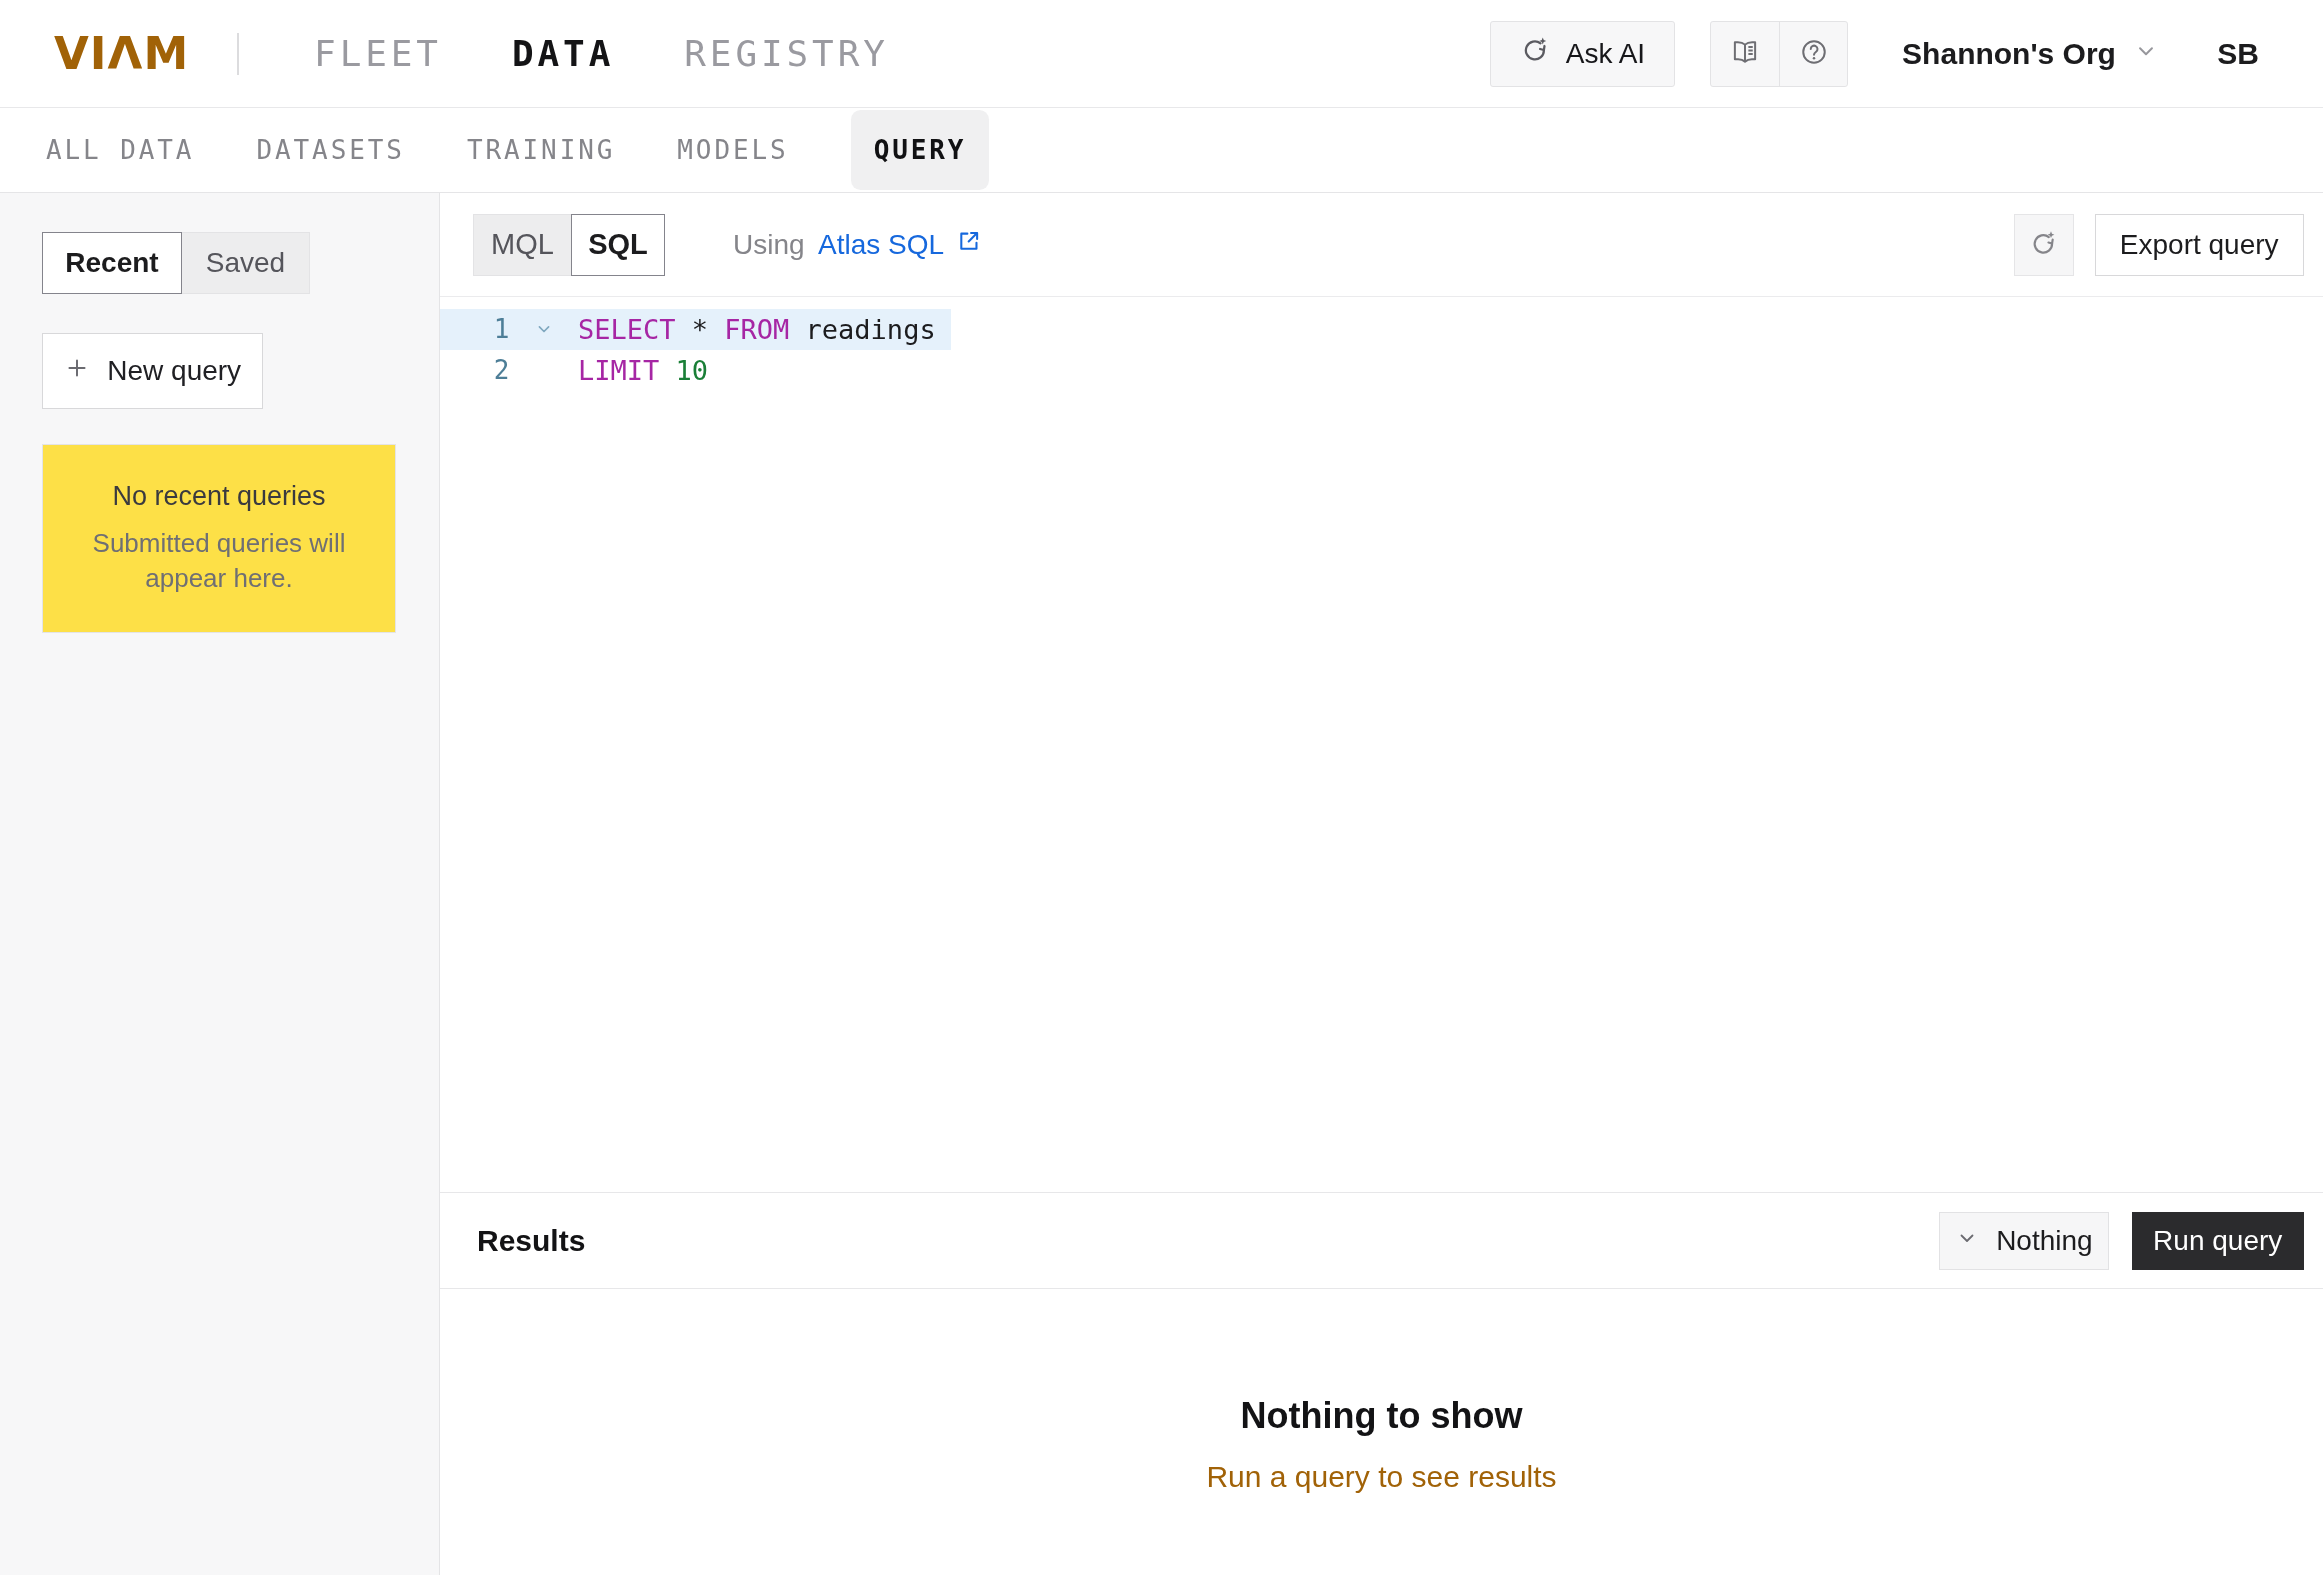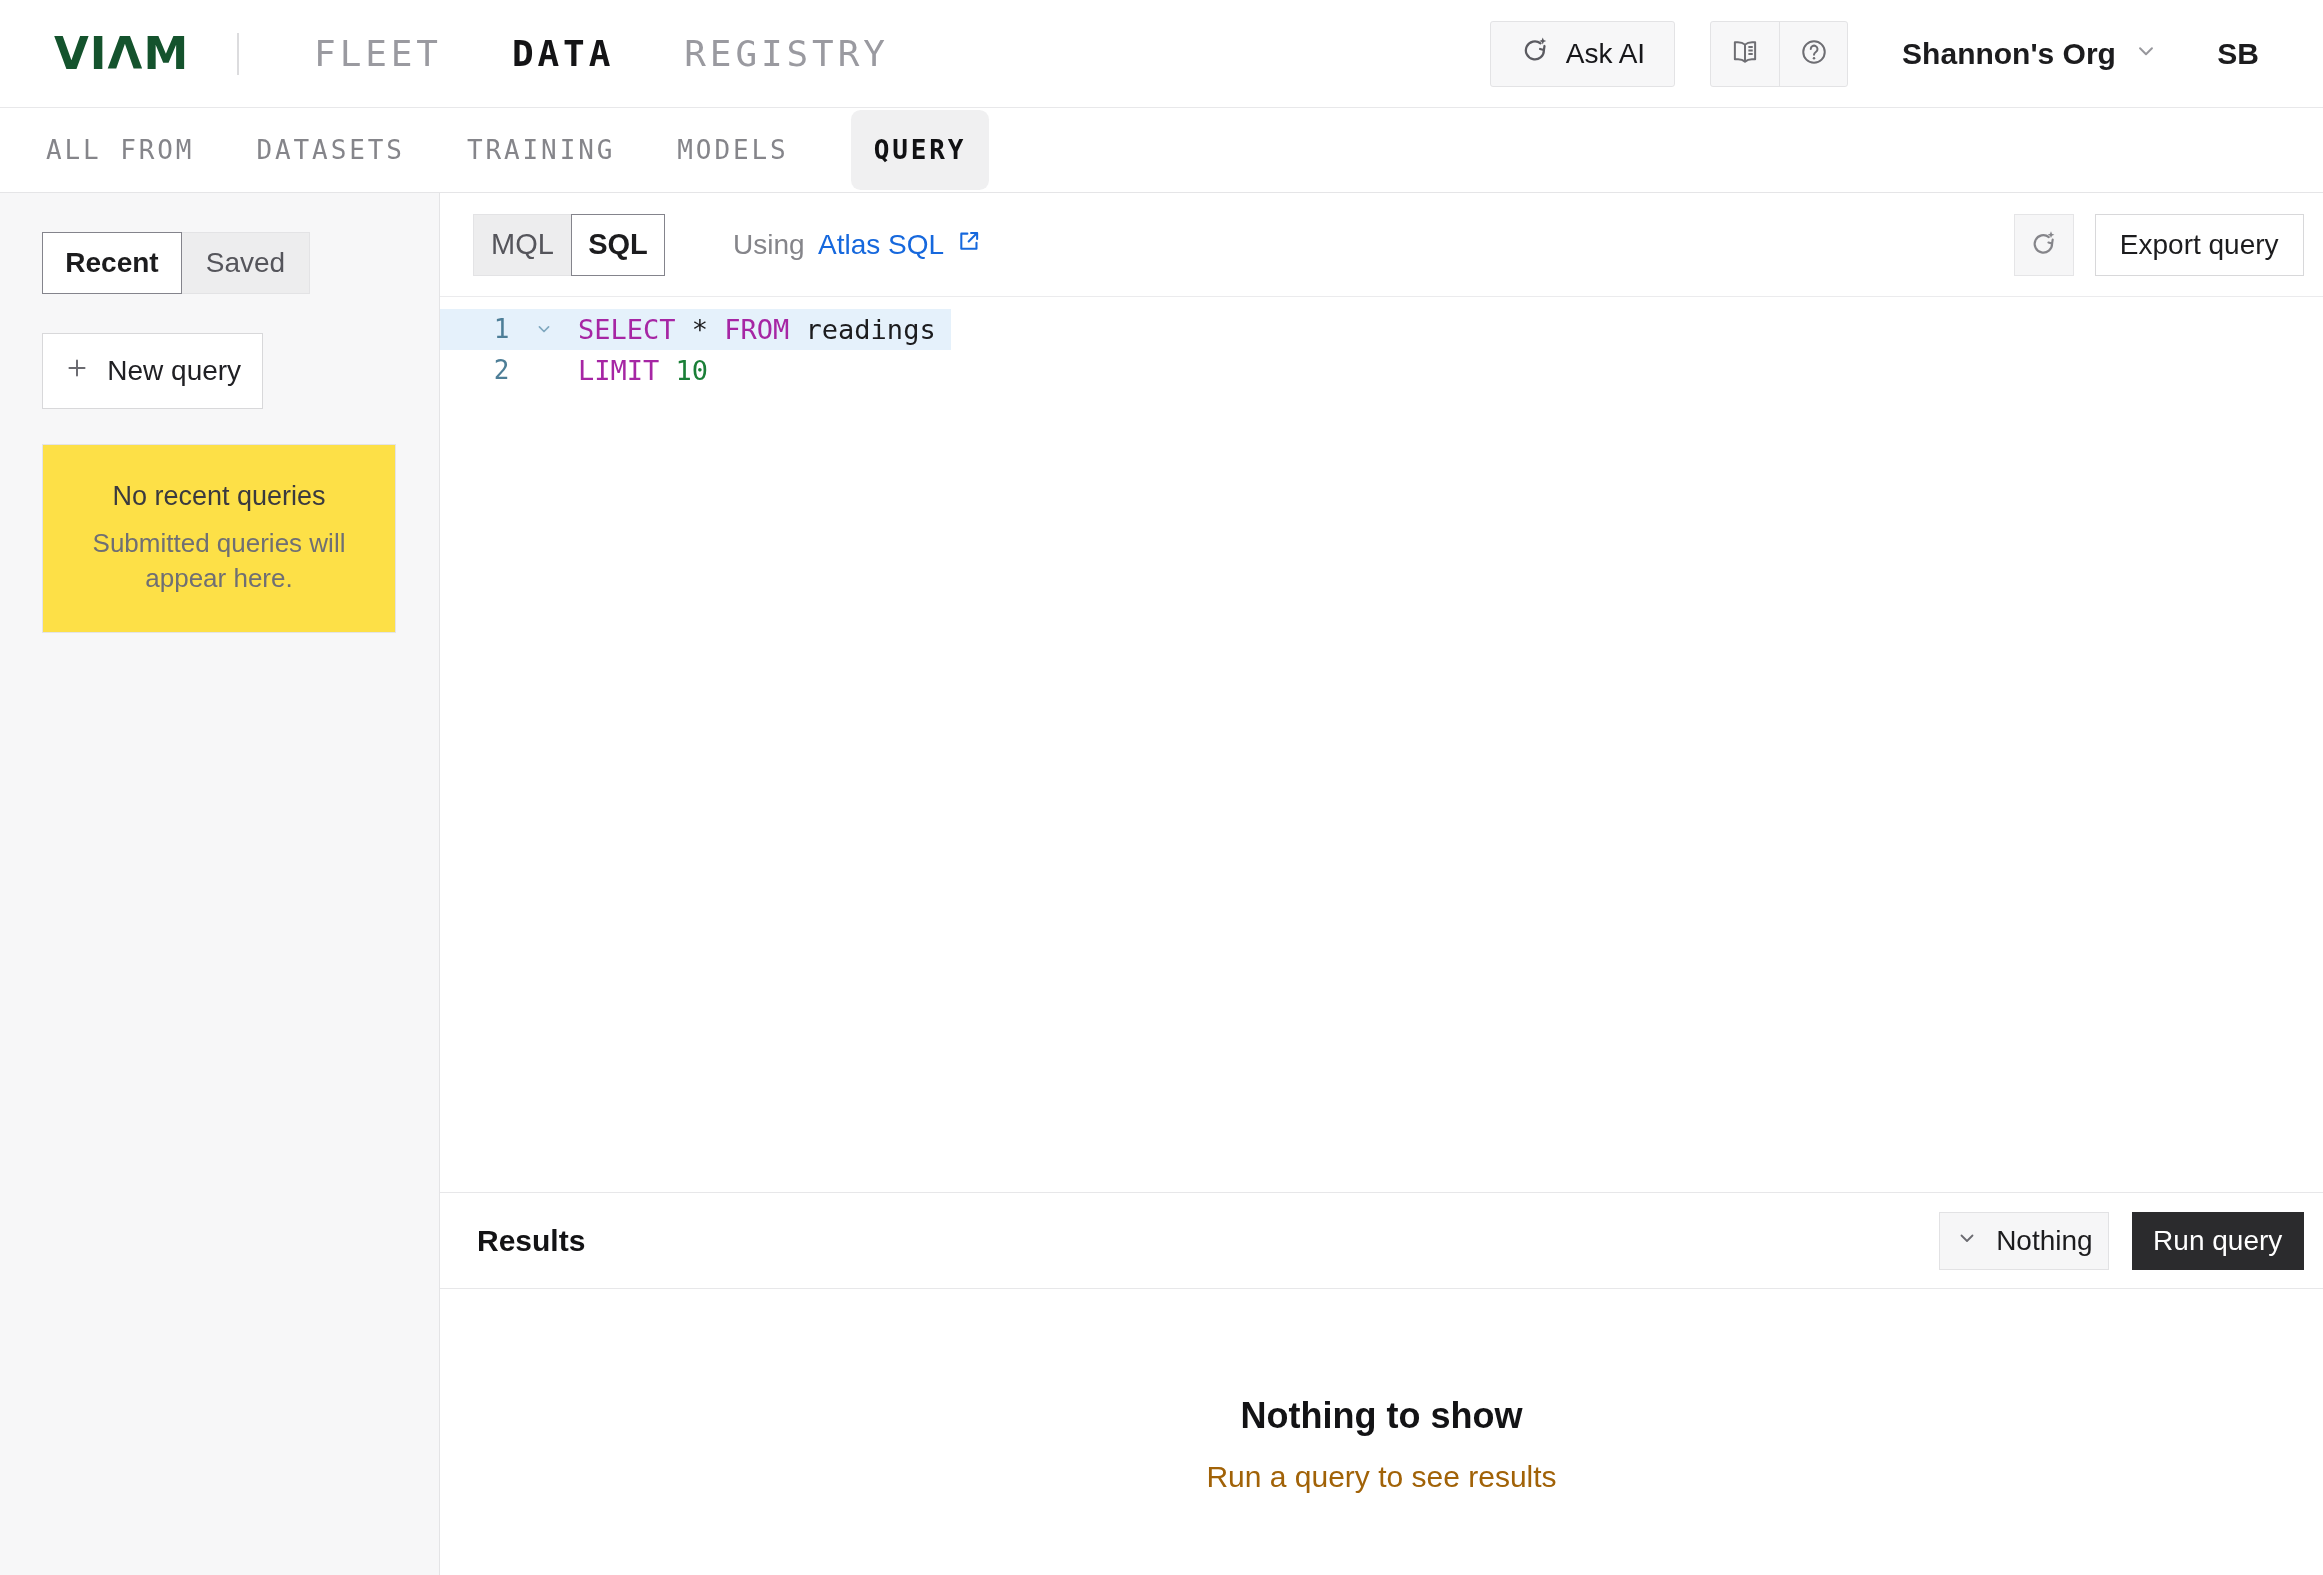--- a/index.html
+++ b/index.html
@@ -7,21 +7,21 @@
     font-family:"Liberation Sans", sans-serif; color:#1c1c1e; }
   :root {
     --link:#1668dd; --kw:#a626a4; --numc:#1a7f37; --dark-btn:#2b2b2d;
     --sel:#e5f1fb; --gutter:#4d7e97;
   }
 
   
   .topbar { height:108px; display:flex; align-items:center; padding:0 64px 0 54px;
     border-bottom:1px solid #e8e8ea; background:#fff; }
   .logo { font-family:"DejaVu Sans", sans-serif; font-weight:900; font-size:45px;
-    letter-spacing:1px; color:#14532d; }
+    letter-spacing:1px; color:#a16207; }
   .topbar-divider { width:1.9px; height:42px; background:#dcdcde; margin-left:48px; flex:none; }
   .topnav { display:flex; margin-left:75px; gap:70px; align-items:center; }
   .topnav-item { font-family:"DejaVu Sans Mono", monospace; font-size:36px;
     letter-spacing:3.9px; color:#9a9aa0; cursor:pointer; }
   .topnav-item.active { color:#141416; font-weight:700; }
   .topbar-right { margin-left:auto; display:flex; align-items:center; }
   .btn-askai { display:flex; align-items:center; gap:15.4px; height:66px; padding:0 29px;
     background:#f7f7f8; border:1px solid #e3e3e5; border-radius:2.9px; font-size:28px;
     color:#17171a; cursor:pointer; }
   .btn-askai svg { color:#5b5b61; }
@@ -165,21 +165,21 @@
         <svg viewBox="0 0 24 24" width="26" height="26" fill="none" stroke="currentColor" stroke-width="1.8" stroke-linecap="round" stroke-linejoin="round">
             <path d="M6.5 9.5l5.5 5.5 5.5-5.5"></path>
           </svg>
       </span>
     </div>
     <div class="avatar">SB</div>
   </div>
 </header>
 
 <nav class="subnav">
-  <span class="subnav-item">ALL FROM</span>
+  <span class="subnav-item">ALL DATA</span>
   <span class="subnav-item">DATASETS</span>
   <span class="subnav-item">TRAINING</span>
   <span class="subnav-item">MODELS</span>
   <span class="subnav-item active">QUERY</span>
 </nav>
 
 <div class="content">
 
   <aside class="sidebar">
     <div class="seg">

